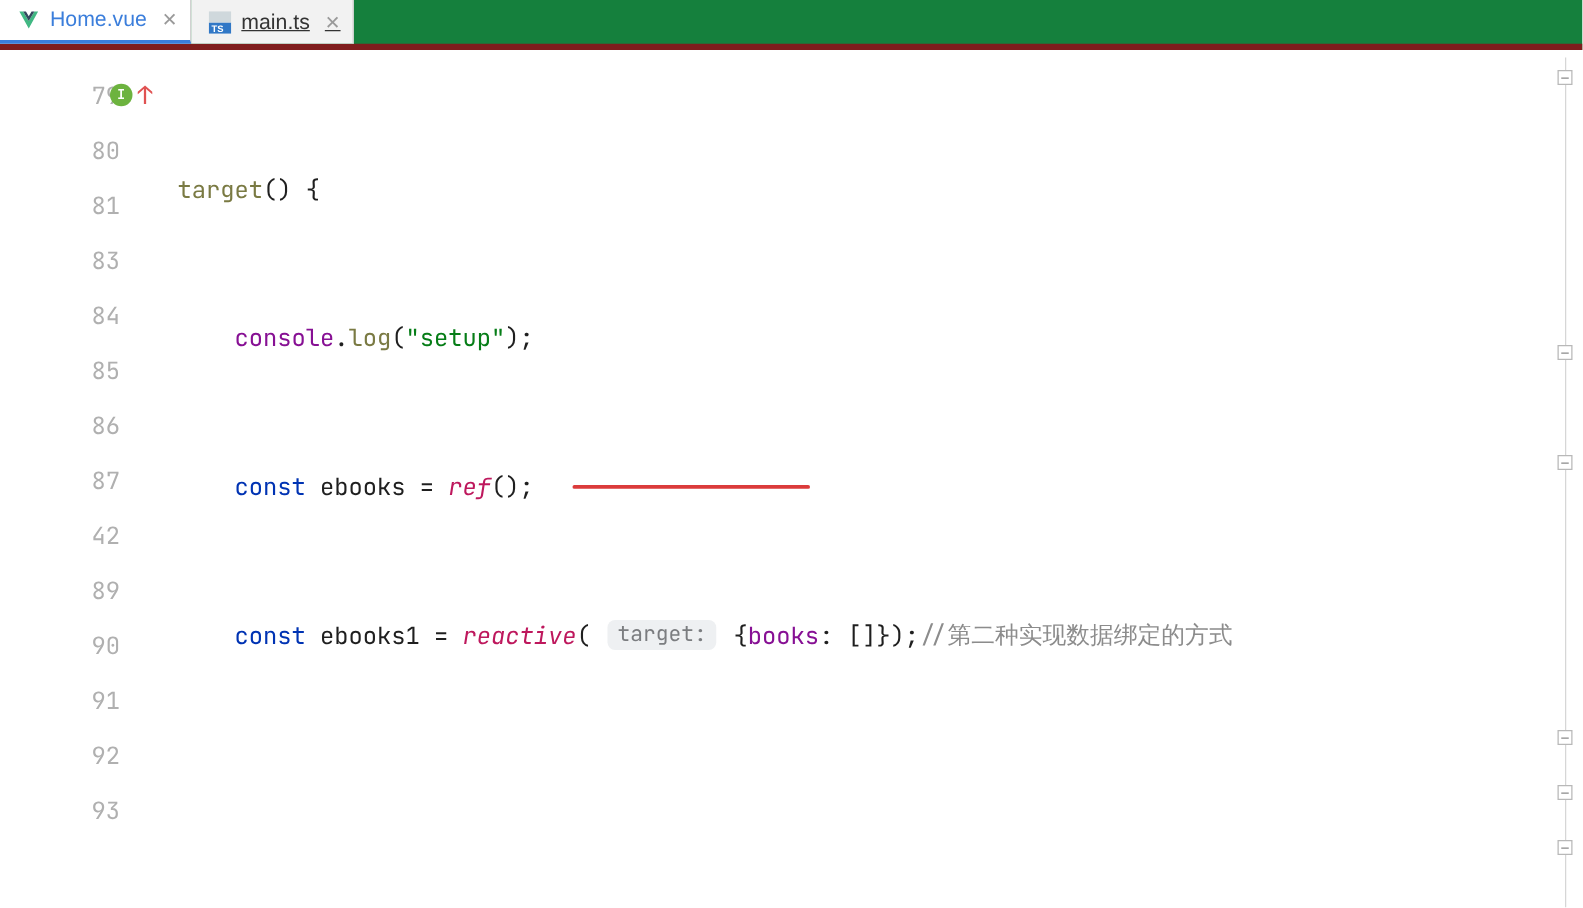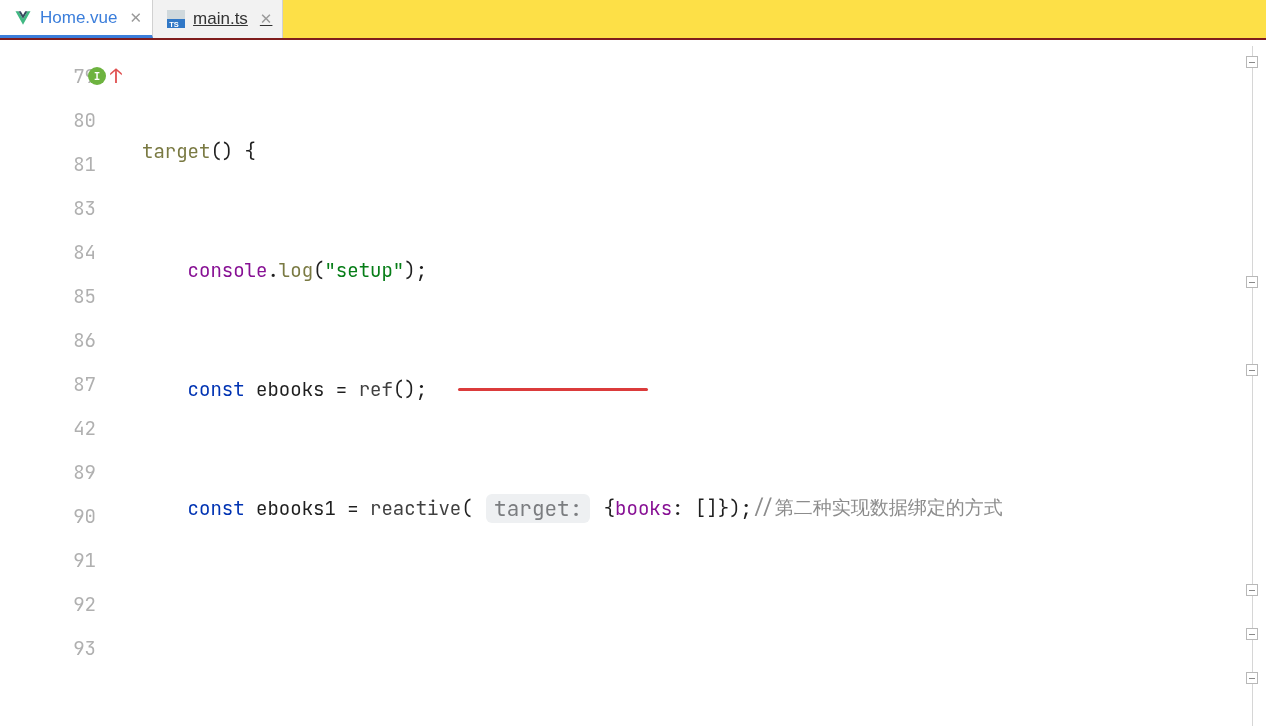--- a/index.html
+++ b/index.html
@@ -8,22 +8,22 @@
       font-size: 19px;
       background: #ffffff;
       overflow: hidden;
       width: 1266px;
       height: 726px;
     }
     .tabs-bar {
       display: flex;
       align-items: flex-end;
       height: 40px;
-      border-bottom: 2px solid #7f1d1d;
-      background: #fde047;
+      border-bottom: 5px solid #7f1d1d;
+      background: #15803d;
     }
     .tab {
       display: flex;
       align-items: center;
       height: 100%;
       padding: 0 10px 0 14px;
       border-right: 1px solid #d1d1d1;
       font-family: -apple-system, "Helvetica Neue", Arial, sans-serif;
       font-size: 17px;
       color: #333;
@@ -116,31 +116,31 @@
       position: relative;
     }
     .code-line {
       height: 44px;
       display: flex;
       align-items: center;
       padding-left: 2px;
     }
     .kw { color: #0033b3; }
     .fn { color: #7a7a43; }
-    .fni { color: #404040; }
+    .fni { color: #be185d; font-style: italic; }
     .str { color: #067d17; }
     .var { color: #871094; }
     .prop { color: #871094; }
     .cmt { color: #8c8c8c; }
     .hint {
       background: #eef0f2;
       color: #7b7d80;
       border-radius: 6px;
       padding: 1px 8px;
-      font-size: 21px;
+      font-size: 17px;
       margin: 0 2px;
     }
     .txt { color: #1f1f1f; }
     .punct { color: #1f1f1f; }
     .red-underline {
       position: absolute;
       height: 3px;
       background: #db3b3b;
       border-radius: 2px;
     }

